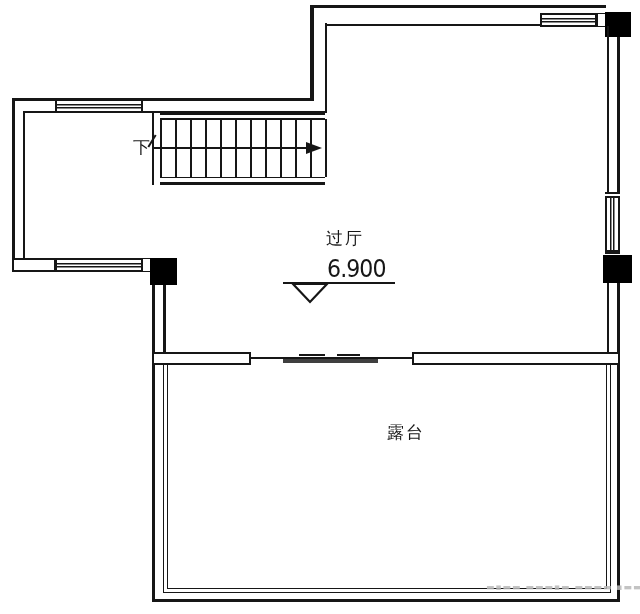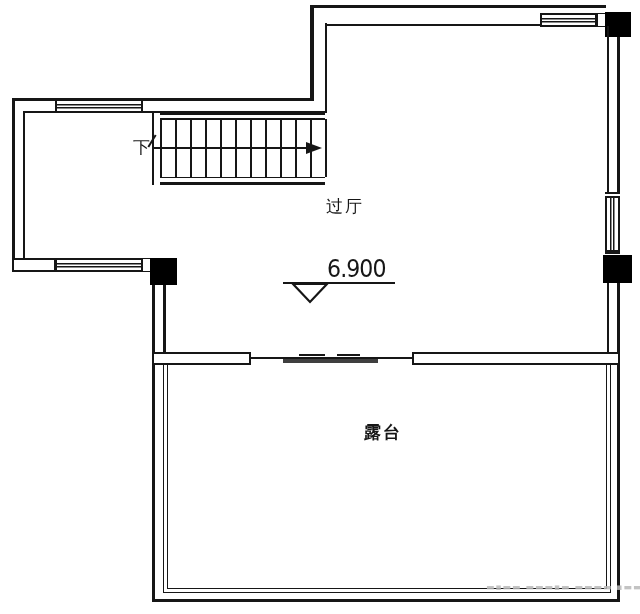--- a/index.html
+++ b/index.html
@@ -67,40 +67,40 @@
 
   <div class="ln" style="left:152px;top:113px;width:2px;height:72px;"></div>
   <div class="stringer" style="left:160px;top:113px;width:165px;height:7px;"></div>
   <div class="stringer bottom" style="left:160px;top:177px;width:165px;height:8px;"></div>
 
   <div class="ln" style="left:152px;top:147px;width:158px;height:2px;"></div>
   <div class="arrowhead" style="left:306px;top:142px;"></div>
   <div class="tick" style="left:151px;top:134px;"></div>
   <div class="lbl lbl-cjk" style="left:133px;top:139px;">下</div>
 
-  <div class="lbl lbl-cjk" style="left:326px;top:199px;font-family:Liberation Mono, monospace;">过厅</div>
+  <div class="lbl lbl-cjk" style="left:326px;top:230px;">过厅</div>
   <div class="lbl lbl-elev" style="left:327px;top:257px;">6.900</div>
   <div class="ln" style="left:283px;top:282px;width:112px;height:2px;"></div>
   <svg class="level" style="left:291px;top:283px;" width="38" height="21" viewBox="0 0 38 21">
     <polygon points="2,1 36,1 19,19" fill="#ffffff" stroke="#161616" stroke-width="2.2"></polygon>
   </svg>
 
   <div class="ln" style="left:152px;top:285px;width:3px;height:317px;"></div>
   <div class="ln" style="left:163px;top:285px;width:3px;height:67px;"></div>
   <div class="box" style="left:152px;top:352px;width:99px;height:13px;"></div>
   <div class="ln" style="left:251px;top:357px;width:161px;height:1.5px;"></div>
   <div class="door-panel" style="left:283px;top:359px;width:95px;height:4px;"></div>
   <div class="ln" style="left:299px;top:354px;width:26px;height:2px;"></div>
   <div class="ln" style="left:337px;top:354px;width:23px;height:2px;"></div>
   <div class="box" style="left:412px;top:352px;width:208px;height:13px;"></div>
 
   <div class="ln" style="left:152px;top:599px;width:468px;height:3px;"></div>
   <div class="urect" style="left:163px;top:365px;width:448px;height:228px;"></div>
   <div class="urect" style="left:167px;top:365px;width:440px;height:224px;"></div>
-  <div class="lbl lbl-cjk" style="left:364px;top:424px;font-weight:bold;">露台</div>
+  <div class="lbl lbl-cjk" style="left:387px;top:424px;">露台</div>
 
   <div class="watermark" style="left:486px;top:582px;">▬▪▬▬ ▬▬▬▪▬ ▬▬▬▬ ▪▬▬</div>
 
 <div class="ln" style="left: 160px; top: 119px; width: 1.8px; height: 58px;"></div>
     <div class="ln" style="left: 175px; top: 119px; width: 1.8px; height: 58px;"></div>
     <div class="ln" style="left: 190px; top: 119px; width: 1.8px; height: 58px;"></div>
     <div class="ln" style="left: 205px; top: 119px; width: 1.8px; height: 58px;"></div>
     <div class="ln" style="left: 220px; top: 119px; width: 1.8px; height: 58px;"></div>
     <div class="ln" style="left: 235px; top: 119px; width: 1.8px; height: 58px;"></div>
     <div class="ln" style="left: 250px; top: 119px; width: 1.8px; height: 58px;"></div>

